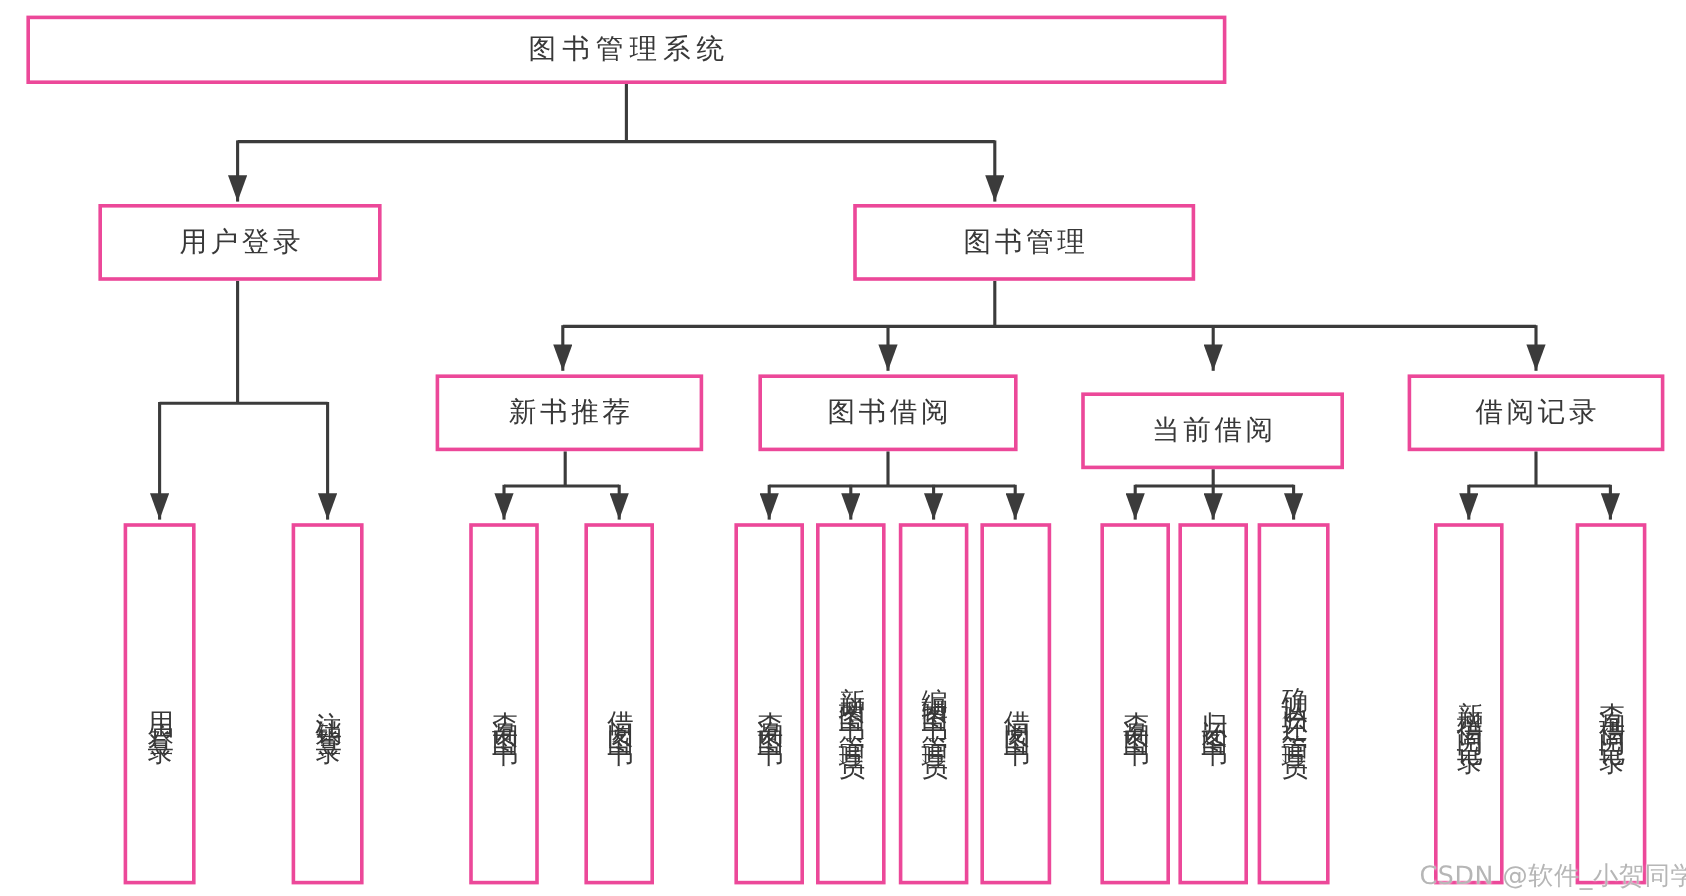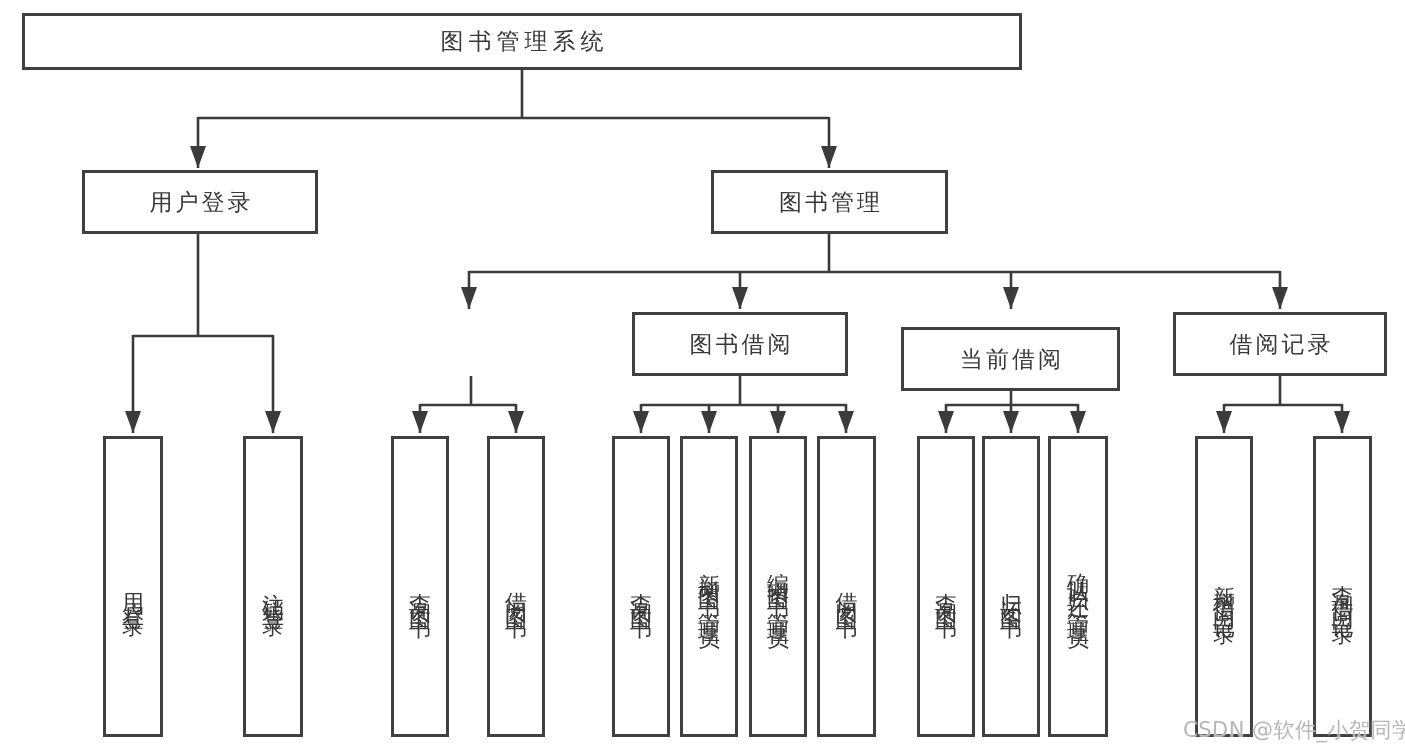--- a/index.html
+++ b/index.html
@@ -13,21 +13,21 @@
   }
   svg.connectors {
     position: absolute;
     left: 0; top: 0;
     width: 1405px; height: 747px;
     z-index: 1;
   }
   .node {
     position: absolute;
     box-sizing: border-box;
-    border: 3px solid #404040;
+    border: 3px solid #ec4899;
     background: #ffffff;
     display: flex;
     align-items: center;
     justify-content: center;
     color: #383838;
     z-index: 2;
   }
   .h-label {
     font-size: 23px;
     letter-spacing: 3px;
@@ -108,24 +108,27 @@
     </g>
   </svg>
 
   <div class="node root-box" style="left:22px; top:13px; width:1000px; height:57px;">
     <span class="h-label">图书管理系统</span>
   </div>
 
   <div class="node" style="left:82px; top:170px; width:236px; height:64px;">
     <span class="h-label">用户登录</span>
   </div>
-  <div class="node" style="left:711px; top:170px; width:237px; height:64px;">
+  <div class="node" style="left:711px; top:170px; width:285px; height:64px;">
     <span class="h-label">图书管理</span>
   </div>
 
+  <div class="node" style="left:363px; top:312px; width:223px; height:64px;">
+    <span class="h-label">新书推荐</span>
+  </div>
   <div class="node" style="left:632px; top:312px; width:216px; height:64px;">
     <span class="h-label">图书借阅</span>
   </div>
   <div class="node" style="left:901px; top:327px; width:219px; height:64px;">
     <span class="h-label">当前借阅</span>
   </div>
   <div class="node" style="left:1173px; top:312px; width:214px; height:64px;">
     <span class="h-label">借阅记录</span>
   </div>
 

